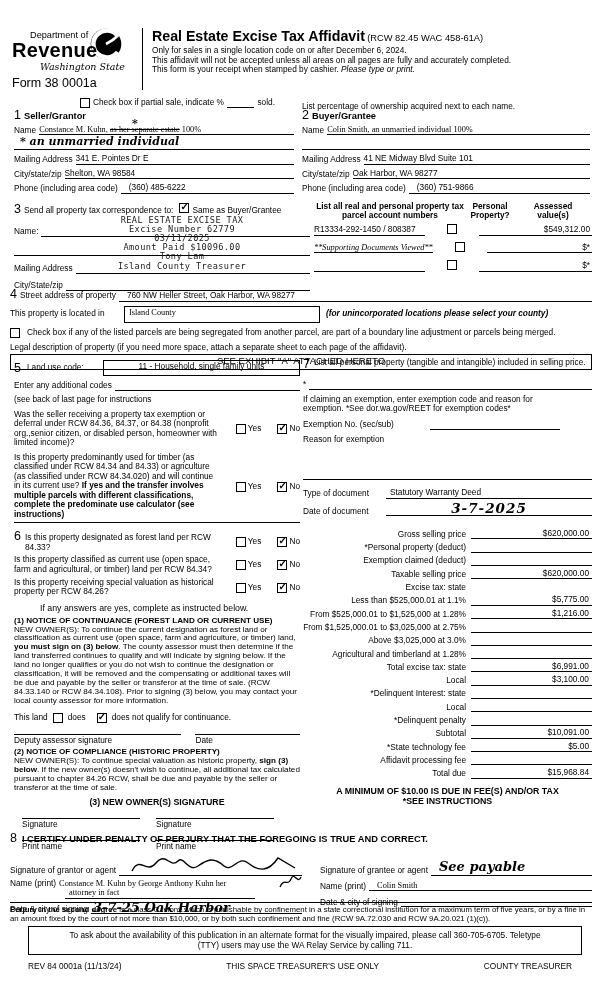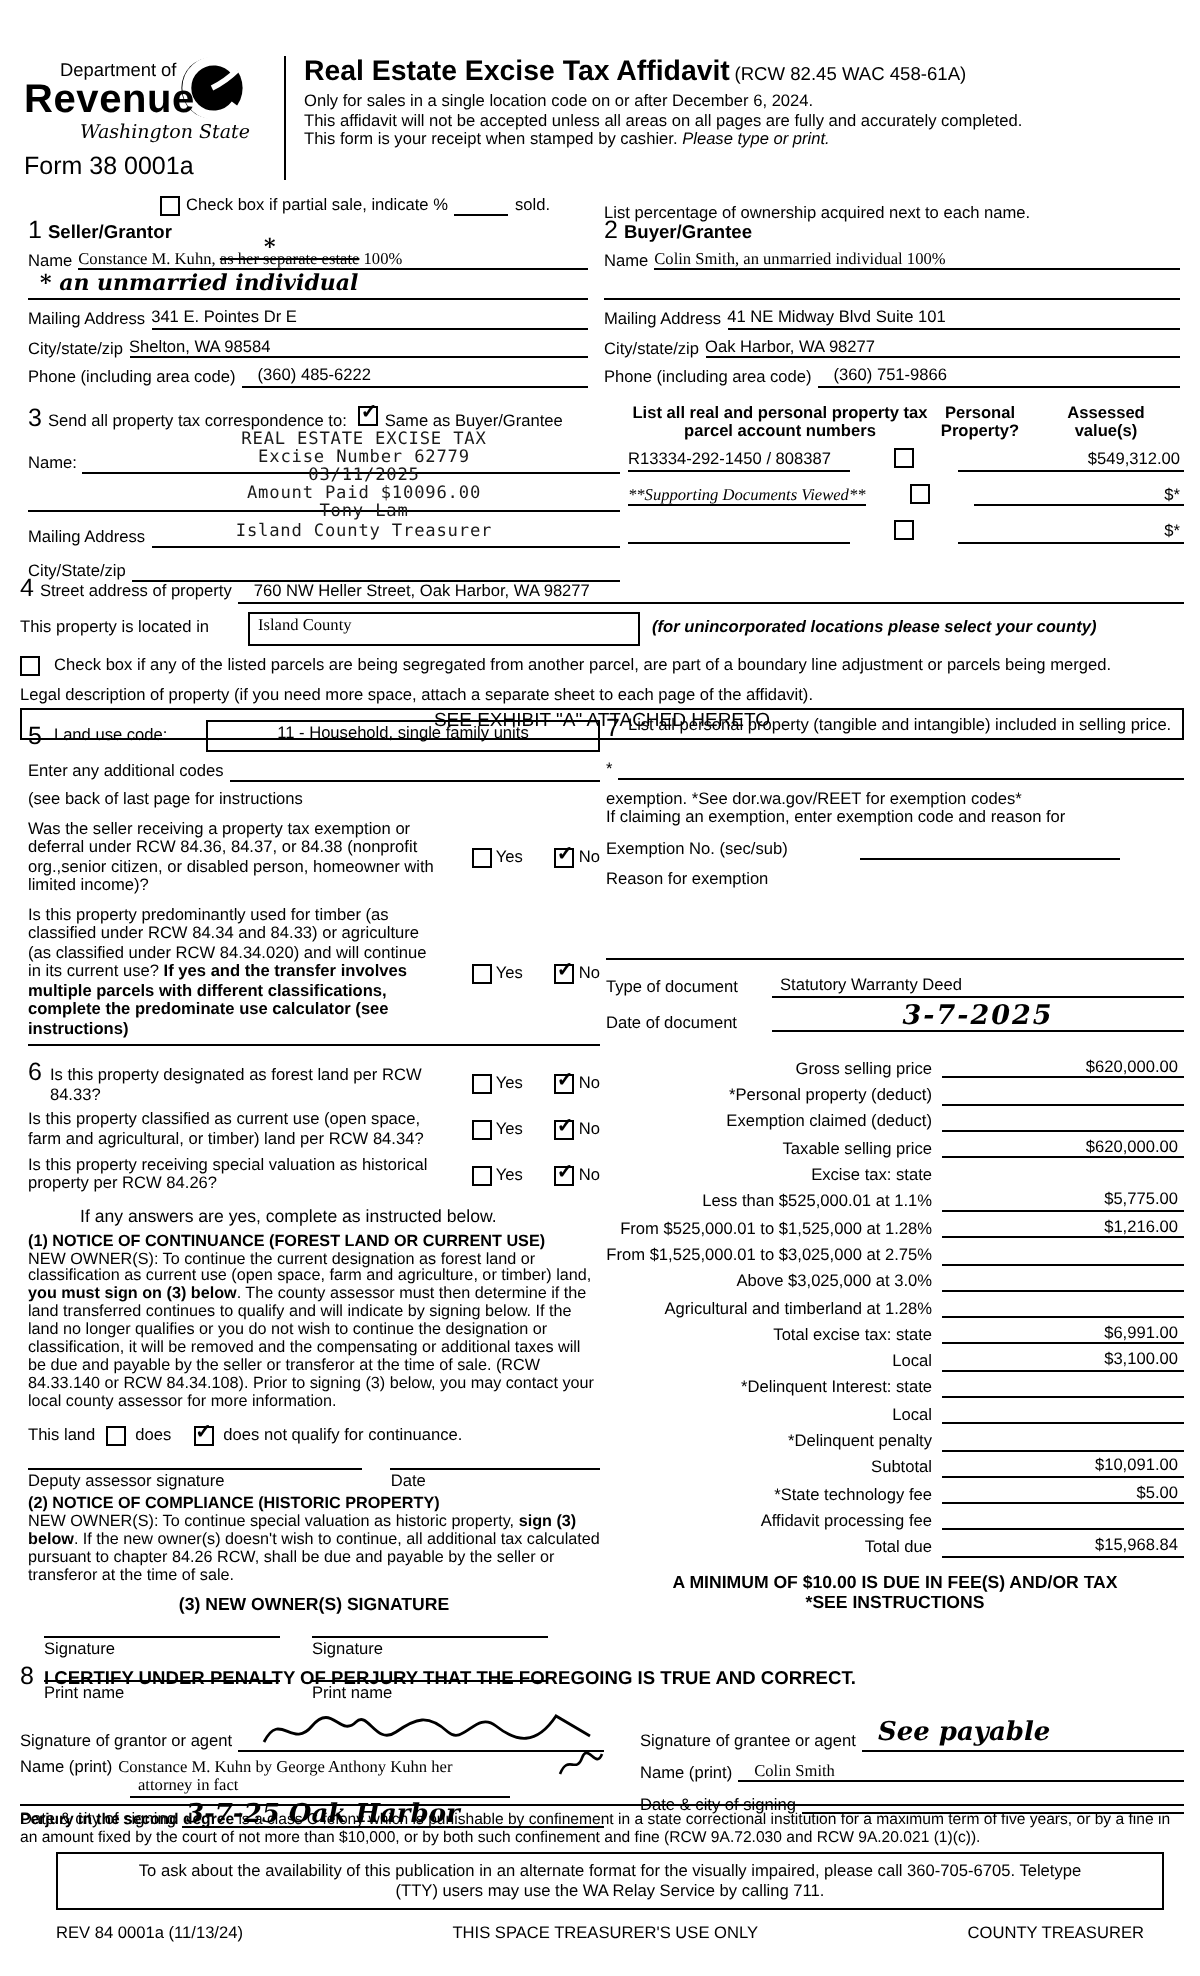--- a/index.html
+++ b/index.html
@@ -337,22 +337,22 @@
   <div class="abs" style="left:303px;top:358px;width:289px;">
     <div style="display:flex;gap:4px;align-items:flex-start;">
       <span class="secnum">7</span>
       <span>List all personal property (tangible and intangible) included in selling price.</span>
     </div>
     <div class="row" style="margin-top:9px;">
       <span>*</span>
       <span class="fill"></span>
     </div>
     <div style="margin-top:5px;">
+      <div>If claiming an exemption, enter exemption code and reason for</div>
       <div>exemption.  *See dor.wa.gov/REET for exemption codes*</div>
-      <div>If claiming an exemption, enter exemption code and reason for</div>
     </div>
     <div class="row" style="margin-top:6px;">
       <span>Exemption No. (sec/sub)</span>
       <span style="width:30px;"></span>
       <span class="fill" style="max-width:130px;"></span>
     </div>
     <div style="margin-top:5px;">Reason for exemption</div>
     <div class="fill" style="margin-top:26px;"></div>
 
     <div class="row" style="margin-top:8px;">

